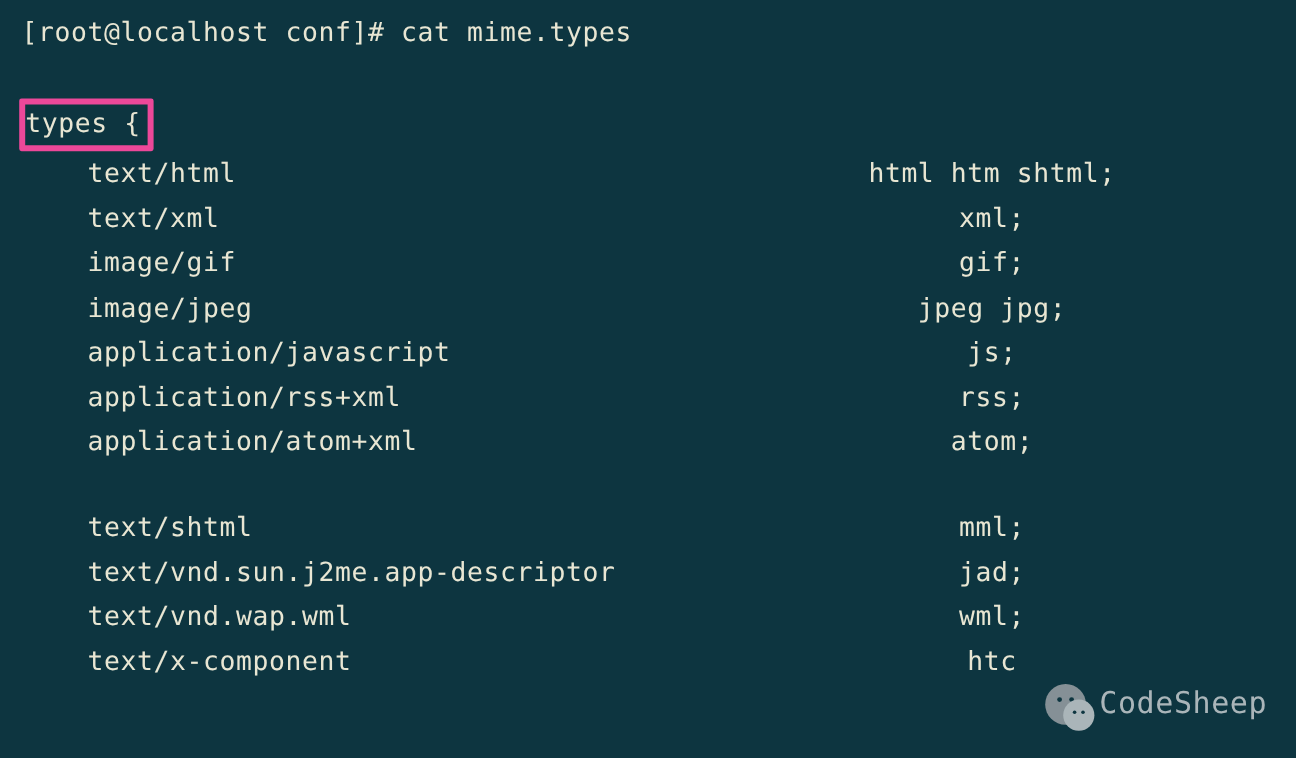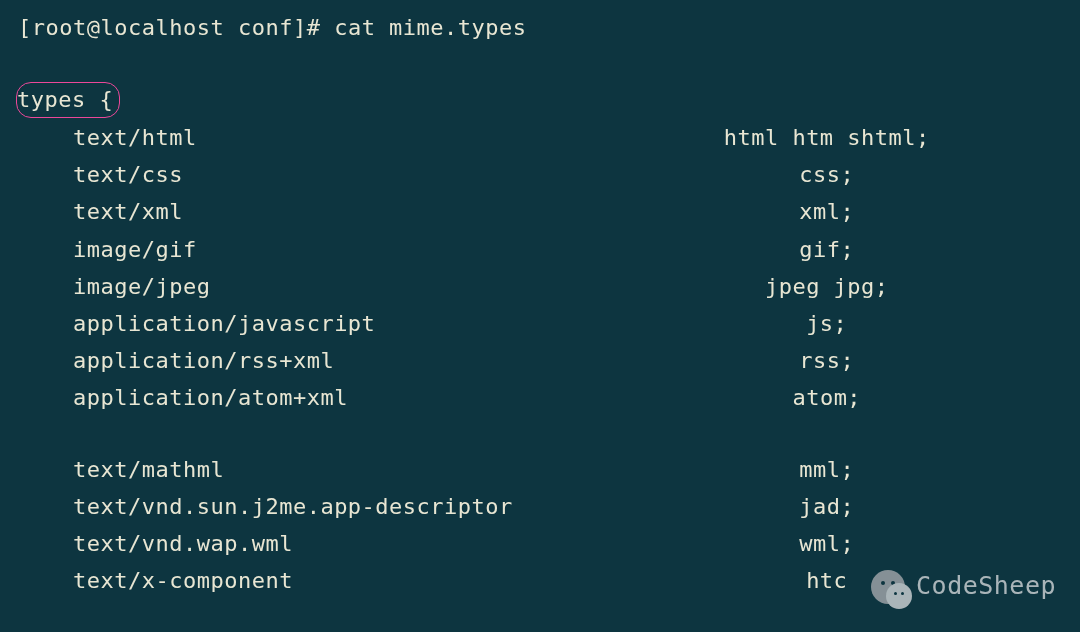--- a/index.html
+++ b/index.html
@@ -14,22 +14,22 @@
       padding: 8px 14px;
       overflow: hidden;
       position: relative;
       letter-spacing: 0.5px;
     }
     .prompt-line { color: #e8e6d3; white-space: pre; }
     .blank-line { height: 1.55em; }
     .types-open {
       display: inline-block;
       padding: 0 6px 0 0;
-      border: 1px solid #ec4899;
-      border-radius: 15px;
+      border: 5px solid #ec4899;
+      border-radius: 2px;
       color: #e8e6d3;
       white-space: pre;
       margin-left: -2px;
     }
     .mime { flex: 0 0 auto; }
     .exts {
       flex: 0 0 auto;
       text-align: center;
       padding-left: 0;
     }
@@ -96,24 +96,20 @@
   <div>
     <span class="types-open">types {</span>
   </div>
 
   <div id="g1">
       <div class="row">
         <span class="mime">text/html</span>
         <span class="exts">html htm shtml;</span>
       </div>
       <div class="row">
-        <span class="mime">text/css</span>
-        <span class="exts">css;</span>
-      </div>
-      <div class="row">
         <span class="mime">text/xml</span>
         <span class="exts">xml;</span>
       </div>
       <div class="row">
         <span class="mime">image/gif</span>
         <span class="exts">gif;</span>
       </div>
       <div class="row">
         <span class="mime">image/jpeg</span>
         <span class="exts">jpeg jpg;</span>
@@ -129,21 +125,21 @@
       <div class="row">
         <span class="mime">application/atom+xml</span>
         <span class="exts">atom;</span>
       </div>
     </div>
 
   <div class="blank-line"></div>
 
   <div id="g2">
       <div class="row">
-        <span class="mime">text/mathml</span>
+        <span class="mime">text/shtml</span>
         <span class="exts">mml;</span>
       </div>
       <div class="row">
         <span class="mime">text/vnd.sun.j2me.app-descriptor</span>
         <span class="exts">jad;</span>
       </div>
       <div class="row">
         <span class="mime">text/vnd.wap.wml</span>
         <span class="exts">wml;</span>
       </div>

